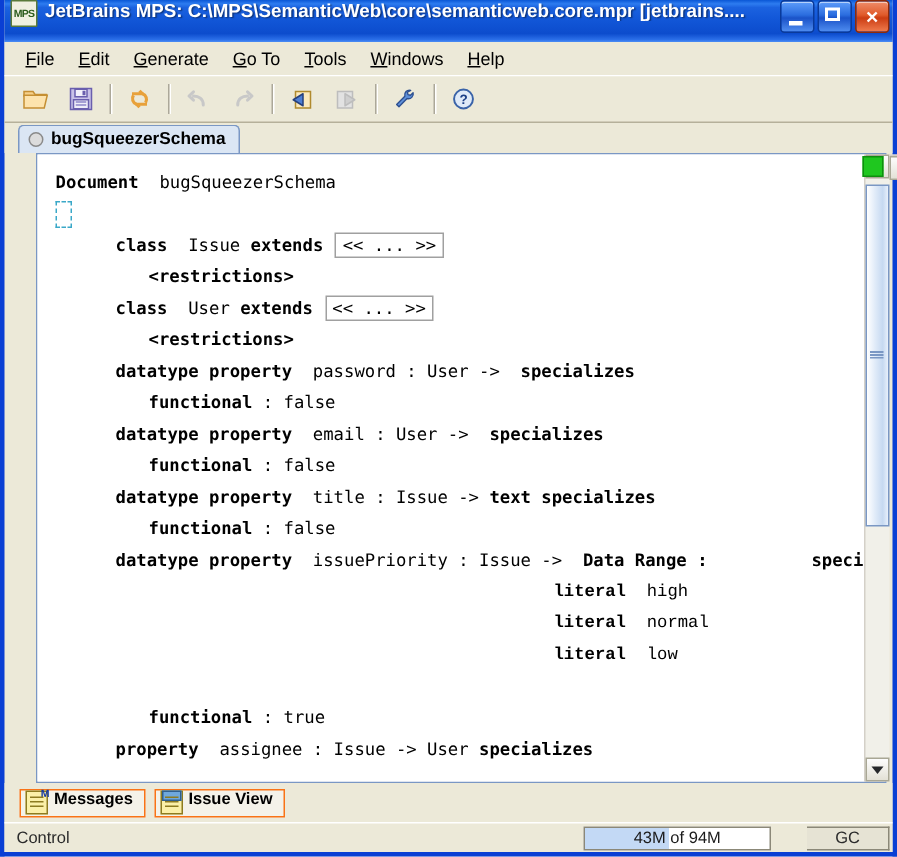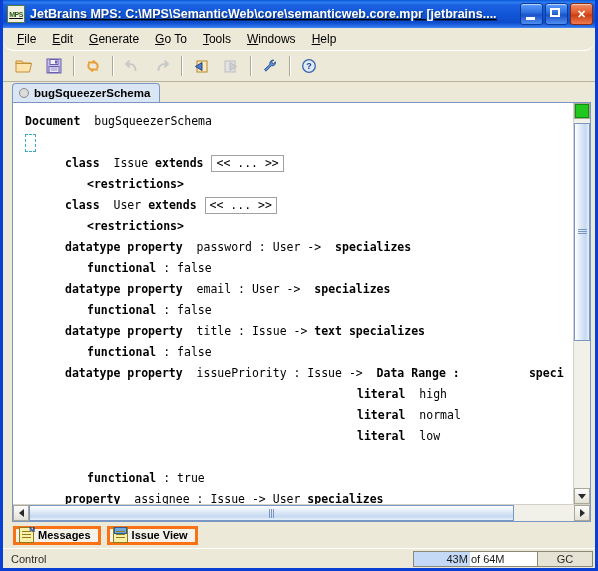--- a/index.html
+++ b/index.html
@@ -21,25 +21,24 @@
     border: 3px solid #0a3fd4;
     border-top: none;
     background: #ece9d8;
     display: flex; flex-direction: column;
   }
 
   
   #titlebar {
     height: 28px; flex: 0 0 28px;
     background: linear-gradient(to bottom,#0a57d6 0%,#2d7cf0 9%,#1b62e0 18%,#1257d8 45%,#0c4ccd 80%,#2a6ee8 94%,#4b8df5 100%);
-    display: flex; align-items: center;
+    display: flex; align-items: flex-start;
     padding: 0 2px 0 4px;
     box-sizing: border-box;
     position: relative;
-    text-decoration: underline;
   }
   #titlebar-icon {
     width: 16px; height: 16px;
     flex: 0 0 16px;
     background: #f0f0e0;
     border: 1px solid #5a7a3a;
     border-radius: 1px;
     color: #2c5c1c;
     font-size: 7px; font-weight: bold;
     display: flex; align-items: center; justify-content: center;
@@ -73,21 +72,20 @@
   .wbtn .min { width:9px; height:3px; background:#fff; position:absolute; left:5px; bottom:4px; }
   .wbtn .max { width:10px; height:9px; border:2px solid #fff; position:absolute; left:4px; top:4px; box-sizing:border-box;}
 
   
   #menubar {
     flex: 0 0 22px; height: 22px;
     background: #ece9d8;
     display: flex; align-items: center;
     padding-left: 6px;
     border-bottom: 1px solid #ffffff;
-    border-radius: 11px;
   }
   .menu-item {
     font-size: 12px;
     color: #000;
     padding: 2px 8px;
     cursor: default;
     white-space: nowrap;
   }
   .menu-item u { text-decoration: underline; }
 
@@ -132,24 +130,24 @@
     width: 8px; height: 8px; border-radius: 50%;
     border: 1px solid #8a8a8a;
     background: #dcdcdc;
     margin-right: 5px;
     flex: 0 0 8px;
   }
 
   
   #editorwrap {
     flex: 1 1 auto;
-    margin: 0 4px 0 9px;
+    margin: 0 4px 0 21px;
     border: 1px solid #7a97c4;
     background: #fff;
-    display: flex; flex-direction: column;
+    display: flex; 
     min-height: 0;
     position: relative;
   }
   #editor-row { flex: 1 1 auto; display: flex; min-height: 0; }
   #code {
     flex: 1 1 auto;
     background: #fff;
     overflow: hidden;
     position: relative;
     font-family: "DejaVu Sans Mono", monospace;
@@ -170,21 +168,21 @@
     margin: 0 1px;
   }
   .emptycell {
     display: inline-block;
     width: 9px; height: 16px;
     border: 1px dashed #3aa8c8;
     vertical-align: middle;
   }
   .ind1 { padding-left: 40px; }
   .ind2 { padding-left: 62px; }
-  .litindent { padding-left: 332px; }
+  .litindent { padding-left: 332px; font-family: Liberation Mono, monospace; }
 
   
   #vbar {
     flex: 0 0 16px; width:16px;
     background: #f1f0e9;
     border-left: 1px solid #d4d0c8;
     display: flex; flex-direction: column;
   }
   .sbtn {
     flex: 0 0 16px; height:16px;
@@ -235,23 +233,23 @@
   
   #btnbar {
     flex: 0 0 26px; height:26px;
     background:#ece9d8;
     display:flex; align-items:center;
     padding-left: 10px;
     box-sizing:border-box;
   }
   .toolbtn {
     height:19px;
-    border:3px solid #f97316;
+    border:1px solid #f97316;
     background:#f4f2e9;
-    display:flex;align-items:center;
+    display:flex;align-items:flex-start;
     padding:0 7px 0 3px;
     margin-right:6px;
     font-size:11px; font-weight:bold;
     color:#000;
     box-sizing:border-box;
   }
   .noteicon {
     width:13px;height:14px;
     background:#fbf0a8;
     border:1px solid #8d7b20;
@@ -298,21 +296,21 @@
     background:#c3d9f5;
   }
   #memtext { position:relative; z-index:2; color:#1b1b1b; }
   #gc {
     width: 55px; height:16px;
     border:1px solid #8b8878;
     border-left:none;
     background:#e6e3d4;
     display:flex;align-items:center;justify-content:center;
     box-sizing:border-box;
-    font-size:11px; color:#2b2b2b;
+    font-size:11px; color:#2b2b2b;margin-left:24px;
   }
 </style>
 </head>
 <body>
 
 <div id="window">
 
   <div id="titlebar">
     <div id="titlebar-icon">MPS</div>
     <div id="title-text">JetBrains MPS: C:\MPS\SemanticWeb\core\semanticweb.core.mpr  [jetbrains....</div>
@@ -451,18 +449,18 @@
           <span class="badge2"></span>
         </span>
       <span>Issue View</span>
     </div>
   </div>
 
   <div id="statusbar">
     <span id="status-text">Control</span>
     <div id="mem">
       <div id="memfill" style="width: 45.7447%;"></div>
-      <span id="memtext">43M of 64M</span>
+      <span id="memtext">43M of 94M</span>
     </div>
     <div id="gc">GC</div>
   </div>
 
 </div>
 
 </body></html>

